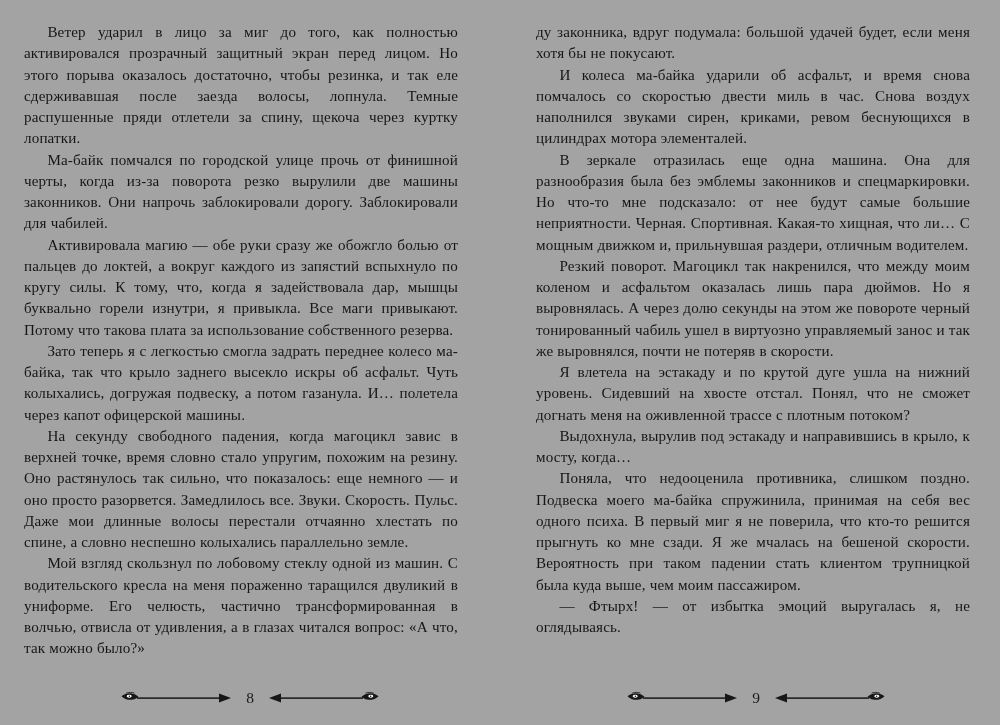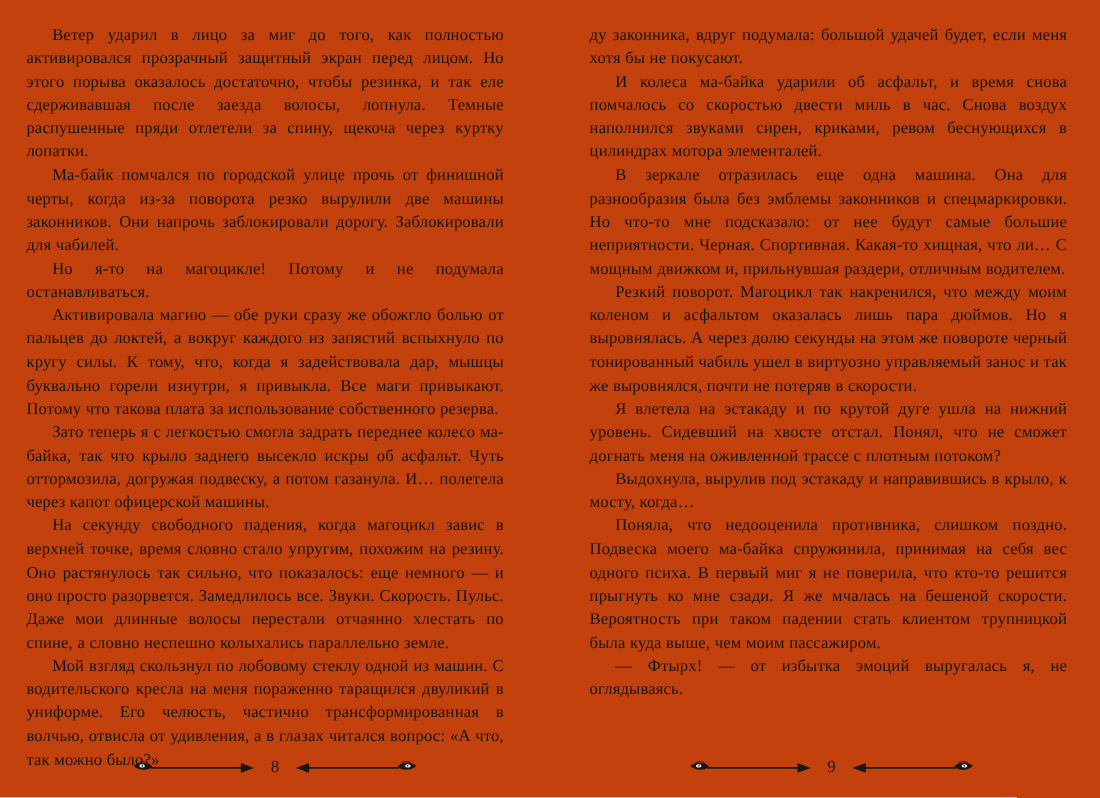--- a/index.html
+++ b/index.html
@@ -21,21 +21,21 @@
     height: 725px;
     background: #fdfdfd;
     display: flex;
     flex-direction: row;
   }
 
   .page {
     position: relative;
     height: 725px;
     box-sizing: border-box;
-    background: #c2410c;
+    background: #a3a3a3;
   }
 
   .page-left {
     width: 500px;
     padding: 22px 42px 0 24px;
   }
   .page-right {
     width: 500px;
     padding: 22px 30px 16px 36px;
   }
@@ -91,23 +91,22 @@
 </style>
 </head>
 <body>
 
 <div id="spread">
 
   <div class="page page-left">
     <div class="textblock">
       <p class="para">Ветер ударил в лицо за миг до того, как полностью активировался прозрачный защитный экран перед лицом. Но этого порыва оказалось достаточно, чтобы резинка, и так еле сдерживавшая после заезда волосы, лопнула. Темные распушенные пряди отлетели за спину, щекоча через куртку лопатки.</p>
       <p class="para">Ма-байк помчался по городской улице прочь от финишной черты, когда из-за поворота резко вырулили две машины законников. Они напрочь заблокировали дорогу. Заблокировали для чабилей.</p>
-      <p class="para">Но я-то на магоцикле! Потому и не подумала останавливаться.</p>
       <p class="para">Активировала магию — обе руки сразу же обожгло болью от пальцев до локтей, а вокруг каждого из запястий вспыхнуло по кругу силы. К тому, что, когда я задействовала дар, мышцы буквально горели изнутри, я привыкла. Все маги привыкают. Потому что такова плата за использование собственного резерва.</p>
-      <p class="para">Зато теперь я с легкостью смогла задрать переднее колесо ма-байка, так что крыло заднего высекло искры об асфальт. Чуть оттормозила, догружая подвеску, а потом газанула. И… полетела через капот офицерской машины.</p>
+      <p class="para">Зато теперь я с легкостью смогла задрать переднее колесо ма-байка, так что крыло заднего высекло искры об асфальт. Чуть колыхались, догружая подвеску, а потом газанула. И… полетела через капот офицерской машины.</p>
       <p class="para">На секунду свободного падения, когда магоцикл завис в верхней точке, время словно стало упругим, похожим на резину. Оно растянулось так сильно, что показалось: еще немного — и оно просто разорвется. Замедлилось все. Звуки. Скорость. Пульс. Даже мои длинные волосы перестали отчаянно хлестать по спине, а словно неспешно колыхались параллельно земле.</p>
       <p class="para">Мой взгляд скользнул по лобовому стеклу одной из машин. С водительского кресла на меня пораженно таращился двуликий в униформе. Его челюсть, частично трансформированная в волчью, отвисла от удивления, а в глазах читался вопрос: «А что, так можно было?»</p>
 
     </div>
 
     <div class="footer">
       <span>
         <svg class="orn" width="112" height="18" viewBox="0 0 112 18" aria-hidden="true">
           <path d="M1.5 7.2c3.2-2.6 8.2-3.6 12.4-2.3 1.9.6 3.3 1.7 4.6 2.9-1.6 1.4-3.4 2.4-5.5 2.8-4.3.8-8.9-.6-11.5-3.4z" fill="#171717"></path>
           <ellipse cx="9.2" cy="7.3" rx="2.5" ry="1.45" fill="#ffffff"></ellipse>

